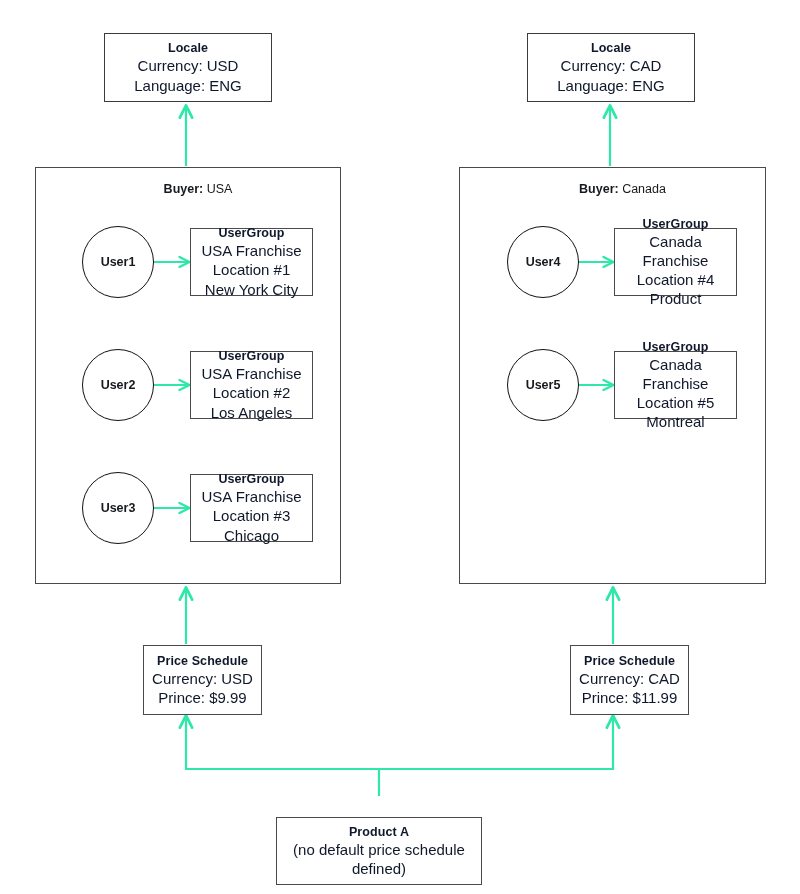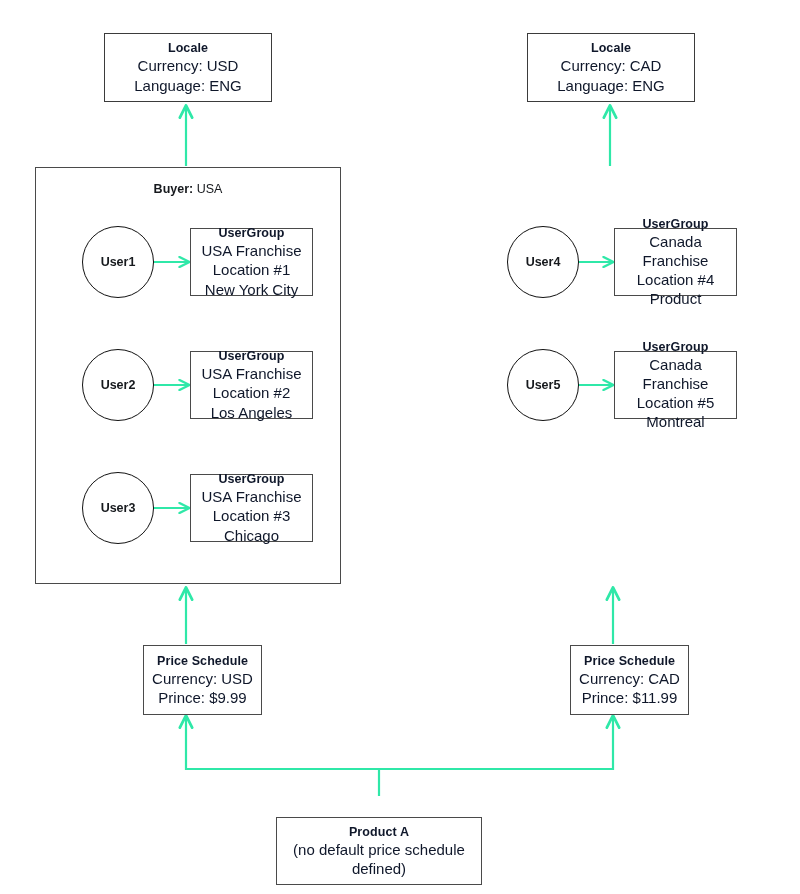--- a/index.html
+++ b/index.html
@@ -57,21 +57,21 @@
   .buyer {
     position: absolute;
     box-sizing: border-box;
     background: #ffffff;
     border: 1.6px solid #4a4a4a;
     z-index: 1;
   }
   .buyer-label {
     position: absolute;
     top: 14px;
-    left: 0;
+    left: 10px;
     width: 100%;
     text-align: center;
     font-size: 12.5px;
     color: #16191d;
     line-height: 1.2;
   }
   .buyer-label b { font-weight: bold; }
 
   
   .user-circle {
@@ -192,20 +192,25 @@
     <span class="u-top">User</span>
     <span class="u-num">3</span>
   </div>
   <div class="node usergroup" style="left:190px; top:474px; width:123px; height:68px;">
     <div class="ttl">UserGroup</div>
     <div class="ln">USA Franchise</div>
     <div class="ln">Location #3</div>
     <div class="ln">Chicago</div>
   </div>
 
+  <div class="buyer" style="left:459px; top:167px; width:307px; height:417px;">
+    <div class="buyer-label">
+      <b>Buyer:</b><span>&nbsp;</span><span>Canada</span>
+    </div>
+  </div>
 
   <div class="user-circle" style="left:507px; top:226px;">
     <span class="u-top">User</span>
     <span class="u-num">4</span>
   </div>
   <div class="node usergroup" style="left:614px; top:228px; width:123px; height:68px;">
     <div class="ttl">UserGroup</div>
     <div class="ln">Canada Franchise</div>
     <div class="ln">Location #4</div>
     <div class="ln">Product</div>

